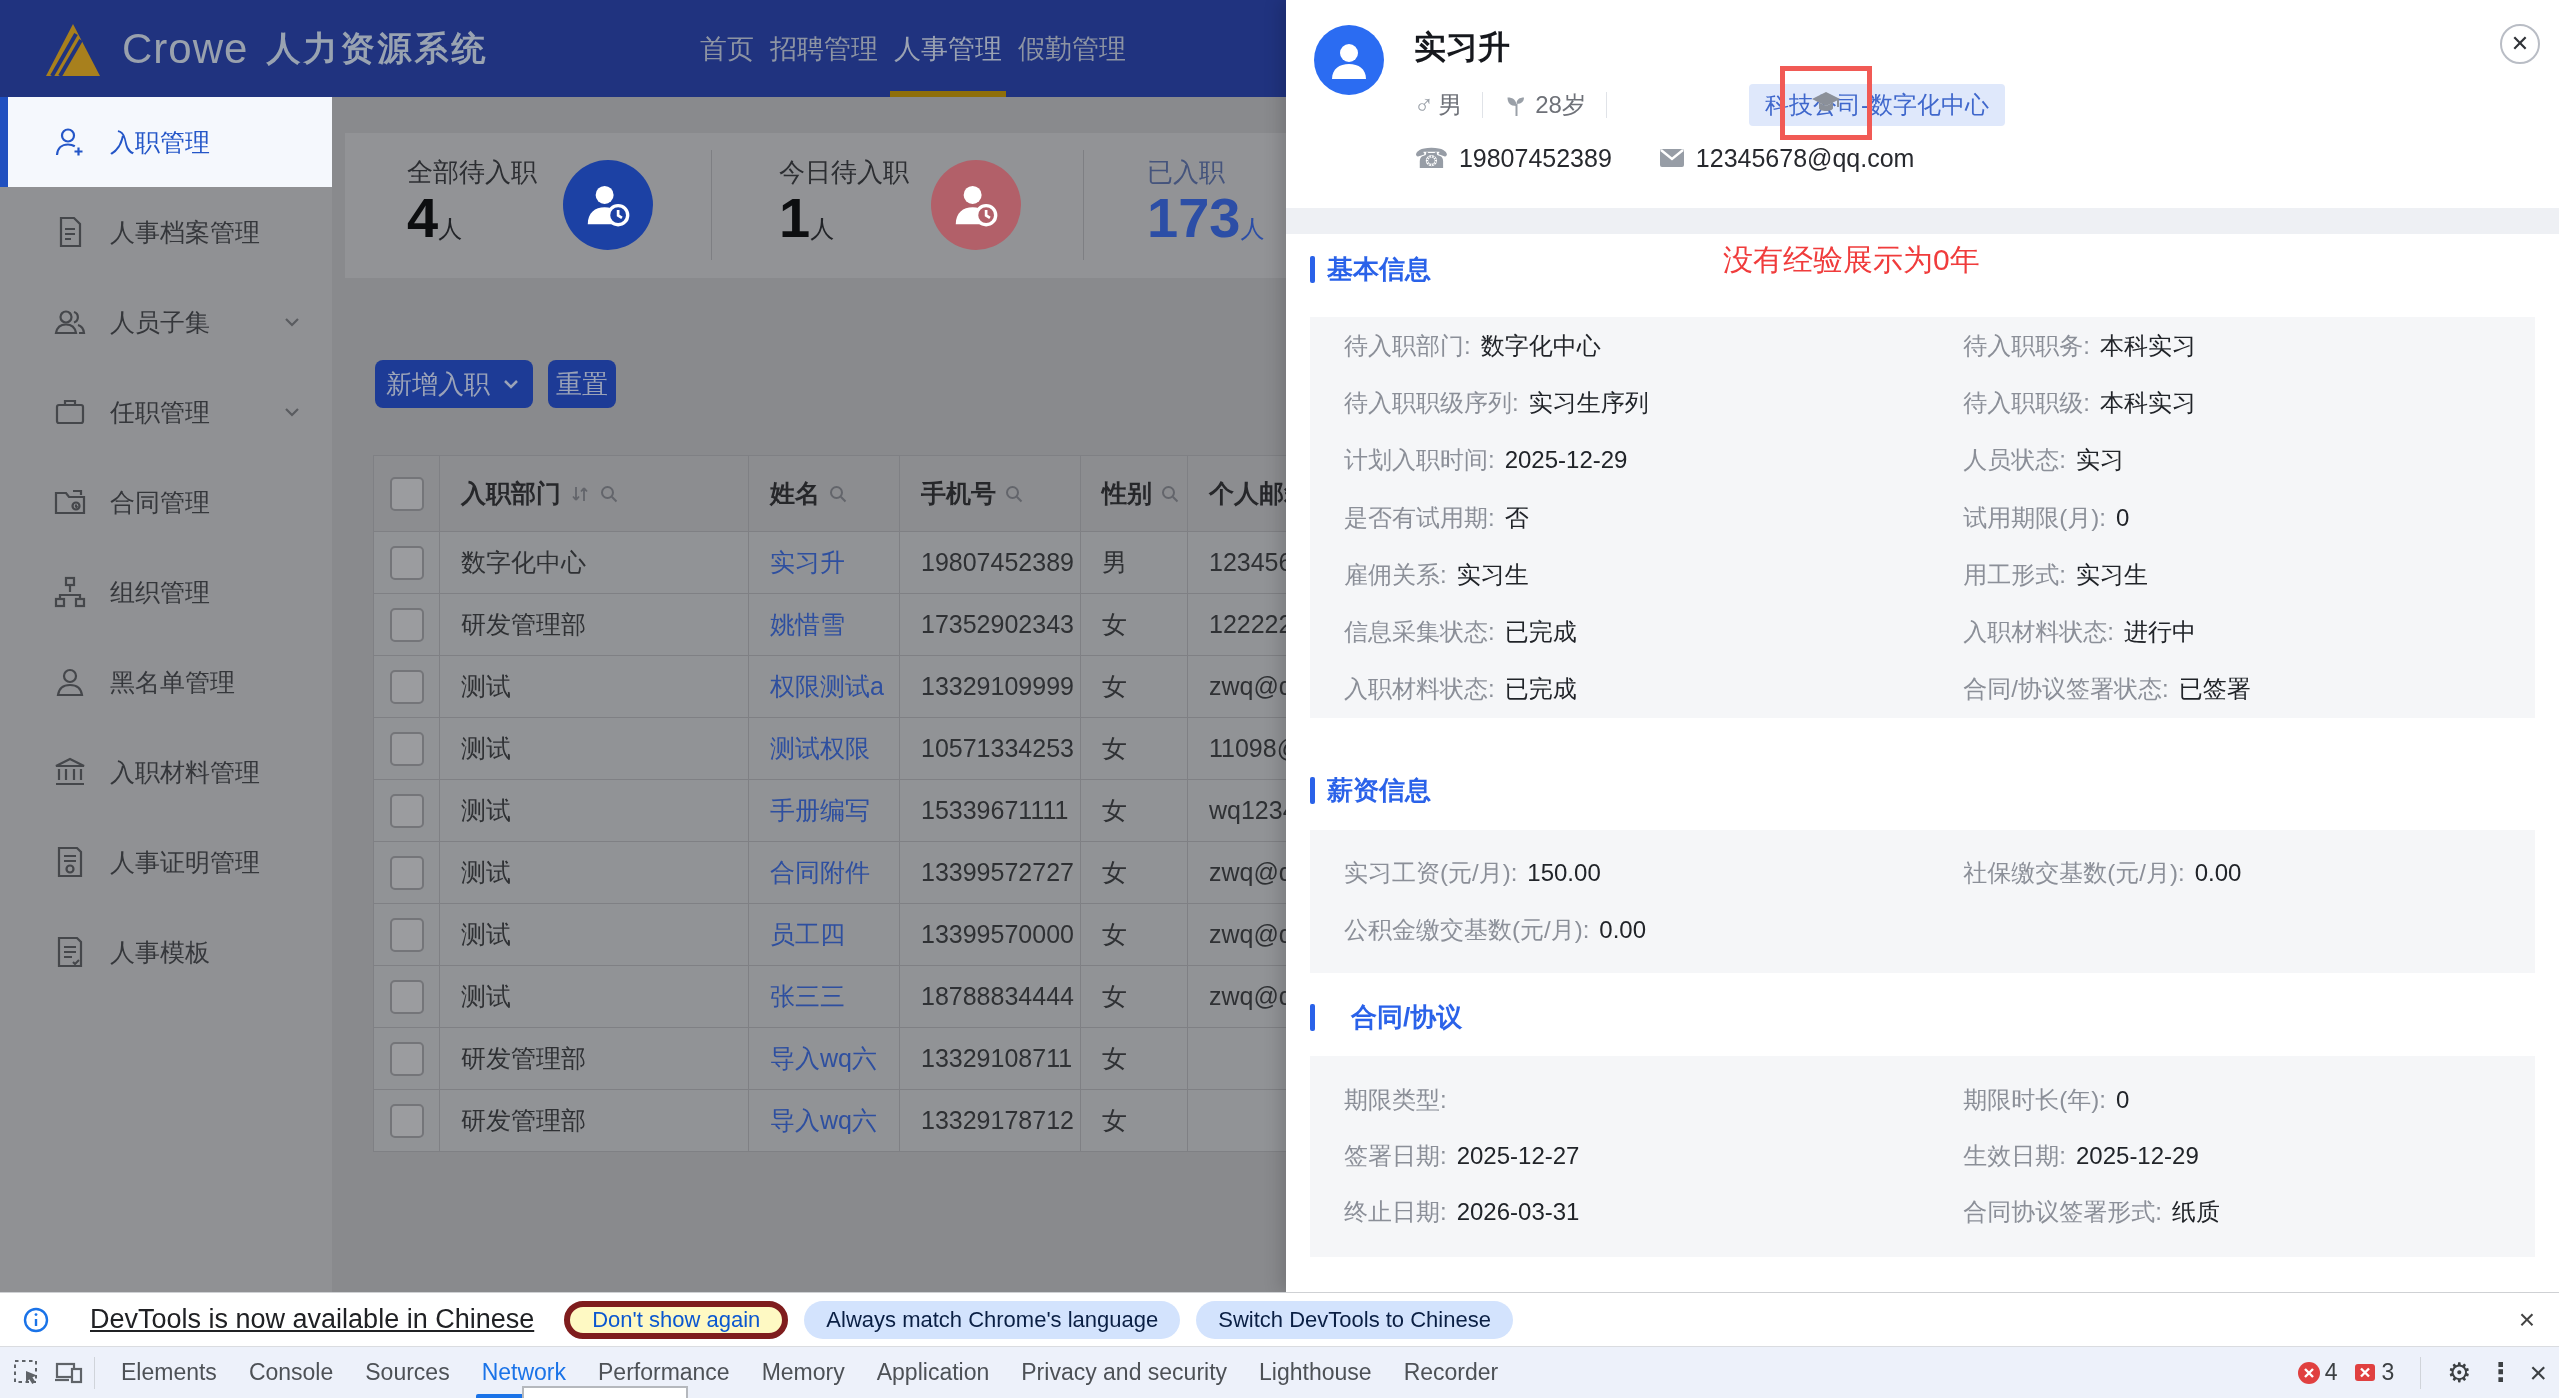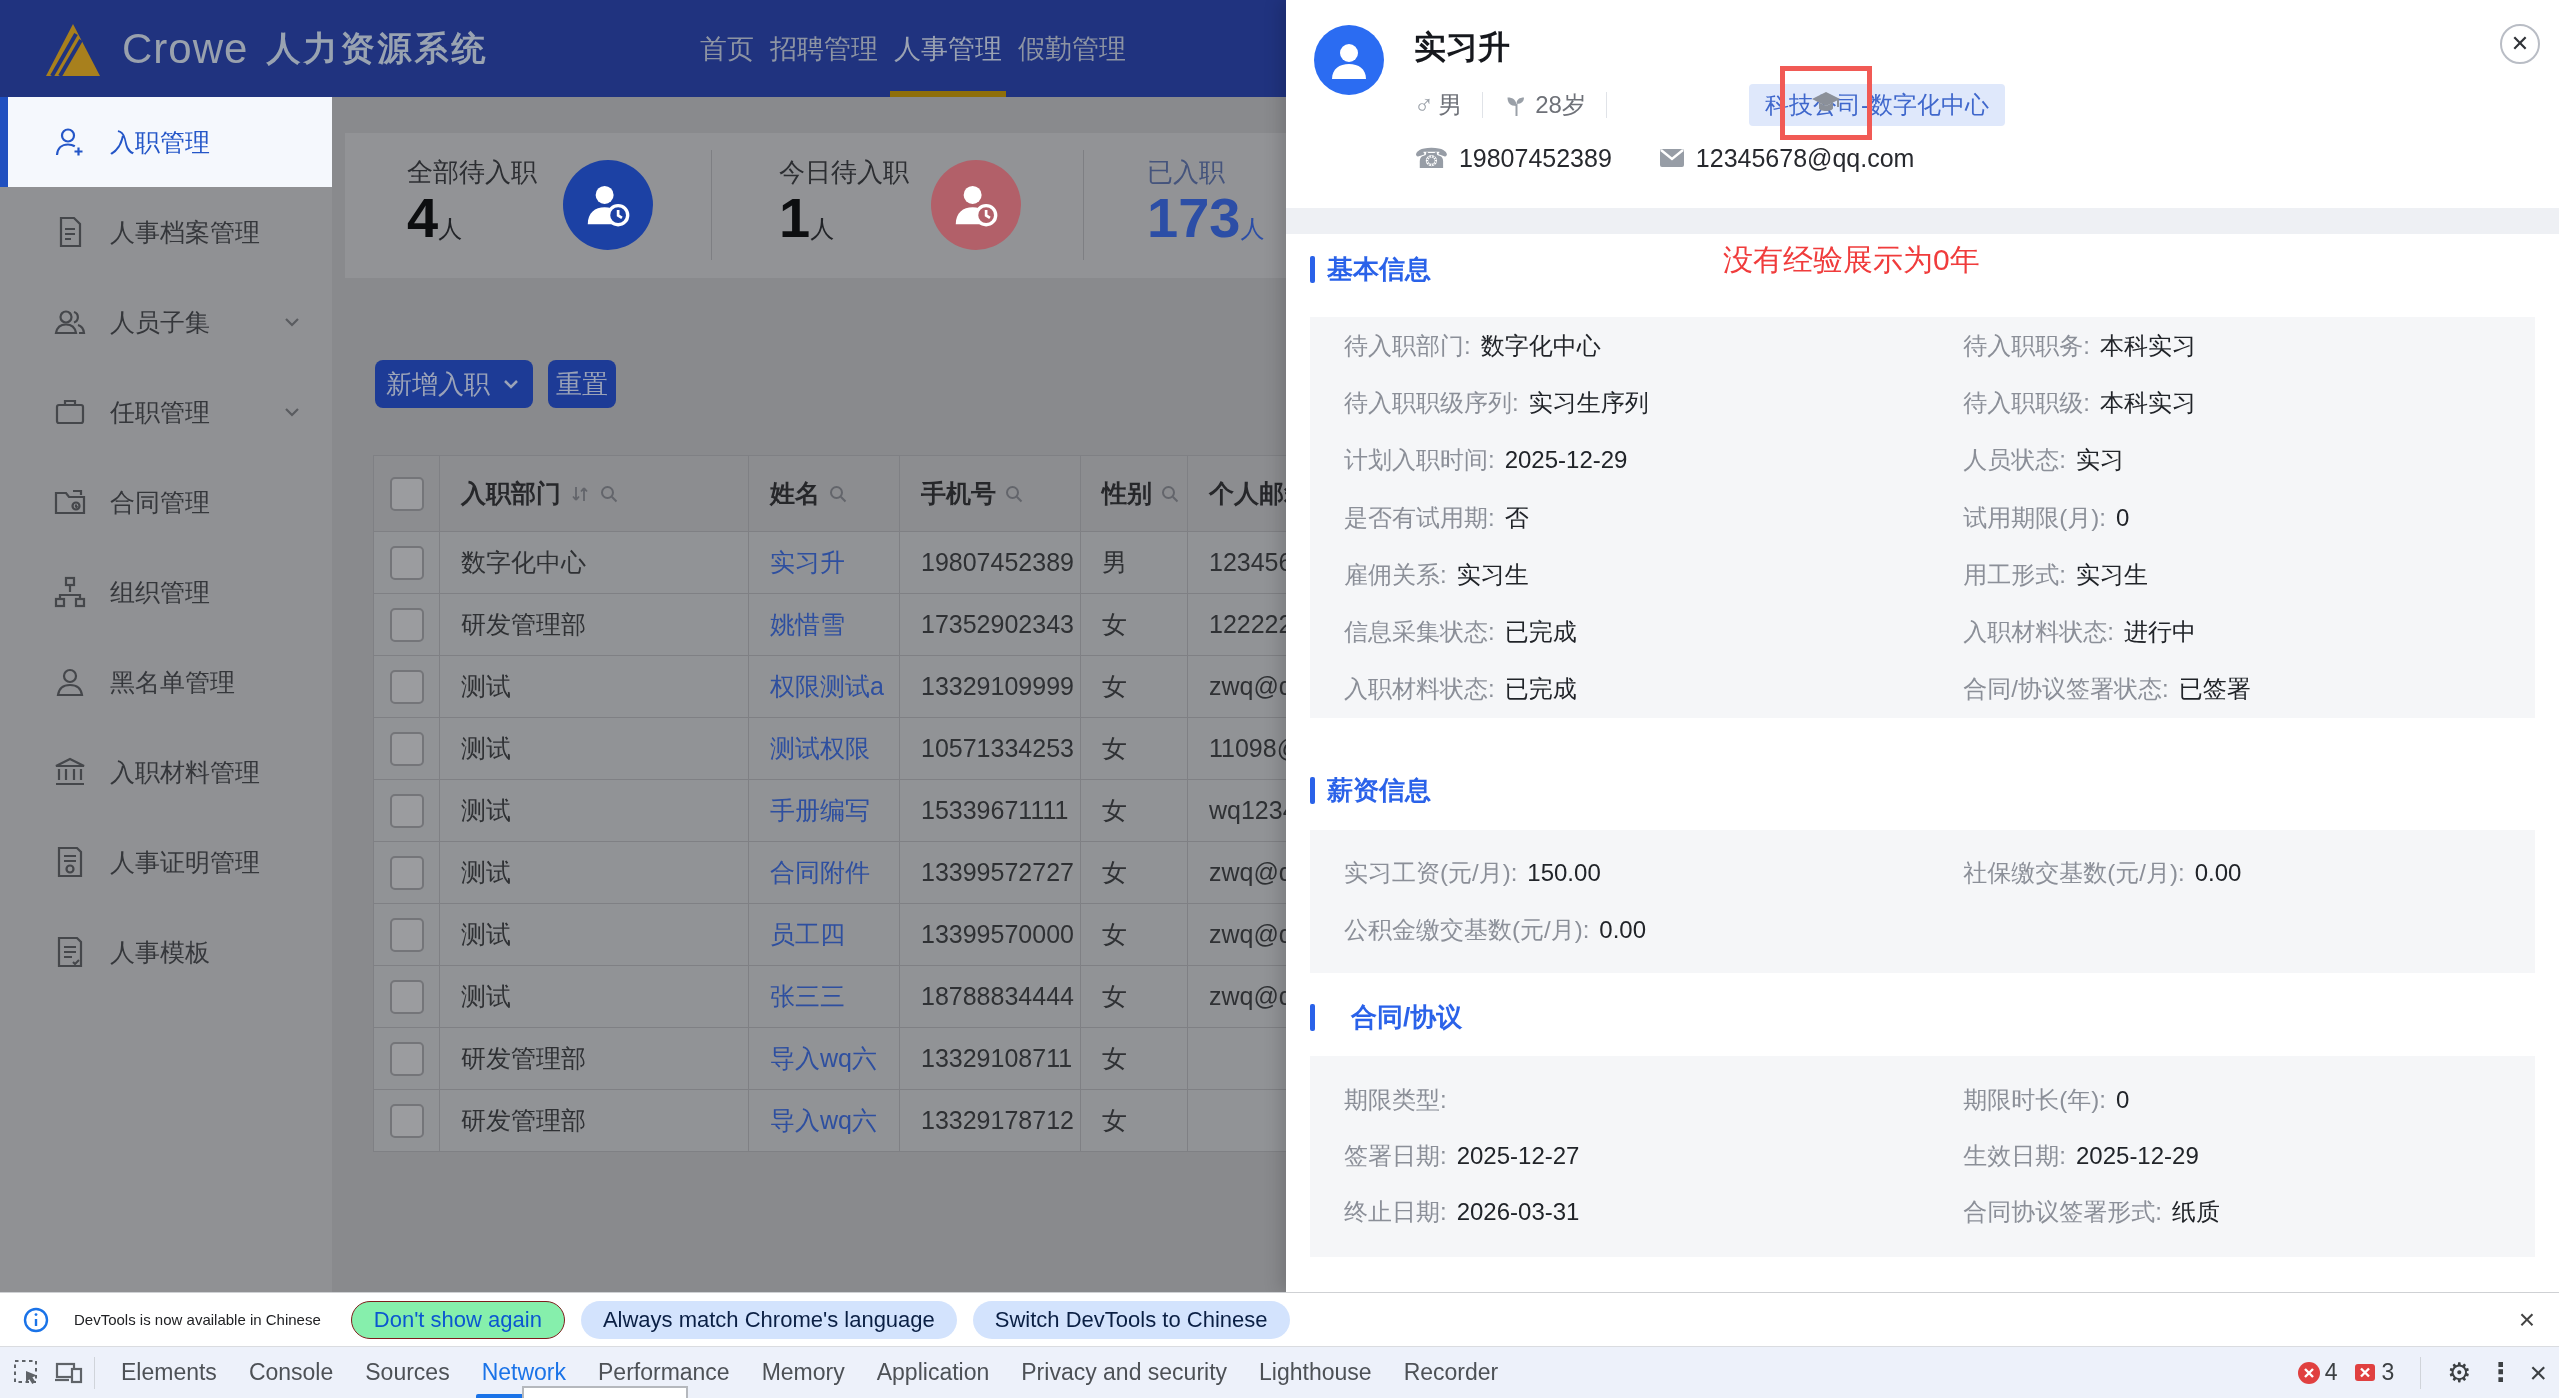--- a/index.html
+++ b/index.html
@@ -105,23 +105,23 @@
   #panel-contract{top:822px;height:201px;grid-auto-rows:56px;padding-top:16px;}
   #title-basic{top:18px;}
   #title-salary{top:539px;}
   #title-contract{top:766px;gap:36px;}
 
   
   .devtools{position:absolute;left:0;top:1292px;width:2559px;height:106px;}
   .dt-infobar{position:relative;height:54px;background:#fff;border-top:1px solid #cfd1d4;display:flex;align-items:center;padding-left:22px;box-sizing:border-box;}
   .dt-info-icon{display:flex;}
   .dt-info-icon svg{width:28px;height:28px;}
-  .dt-message{margin-left:24px;font-size:15px;color:#202124;}
+  .dt-message{margin-left:40px;font-size:27px;color:#202124;text-decoration:underline;}
   .pill{height:38px;border-radius:19px;font-size:22px;font-family:inherit;cursor:pointer;padding:0 22px;white-space:nowrap;}
-  .pill-outline{margin-left:30px;background:#86efac;border:1px solid #7f1d1d;color:#0b57d0;}
+  .pill-outline{margin-left:30px;background:#fef9c3;border:6px solid #7f1d1d;color:#0b57d0;}
   .pill-fill{margin-left:16px;background:#d3e3fd;border:none;color:#0a1f44;}
   .dt-ib-close{position:absolute;right:24px;top:0;height:100%;display:flex;align-items:center;font-size:28px;color:#444;cursor:pointer;}
   .dt-toolbar{position:relative;height:52px;background:#edf1fa;border-top:1px solid #dadce0;display:flex;align-items:center;box-sizing:border-box;}
   .dt-icon{display:flex;align-items:center;justify-content:center;color:#5f6368;cursor:pointer;}
   .dt-icon svg{width:30px;height:30px;}
   #dt-inspect{margin-left:12px;}
   #dt-device{margin-left:12px;}
   .dt-divider{width:1px;height:32px;background:#d0d4da;margin:0 10px;}
   .dt-tabs{display:flex;height:100%;}
   .dt-tab{position:relative;display:flex;align-items:center;padding:0 16px;font-size:23px;color:#4d5156;cursor:pointer;white-space:nowrap;}

